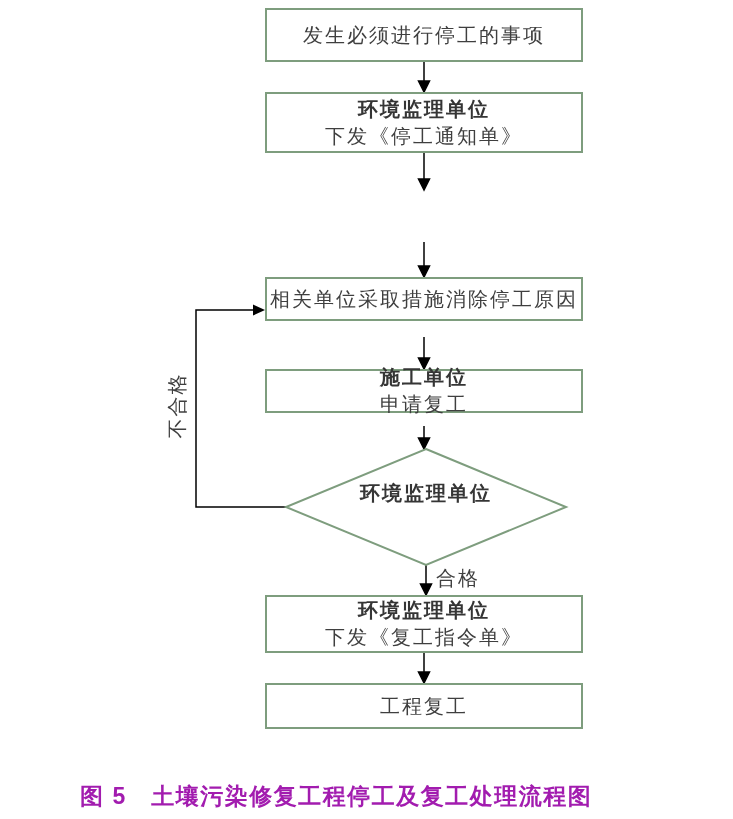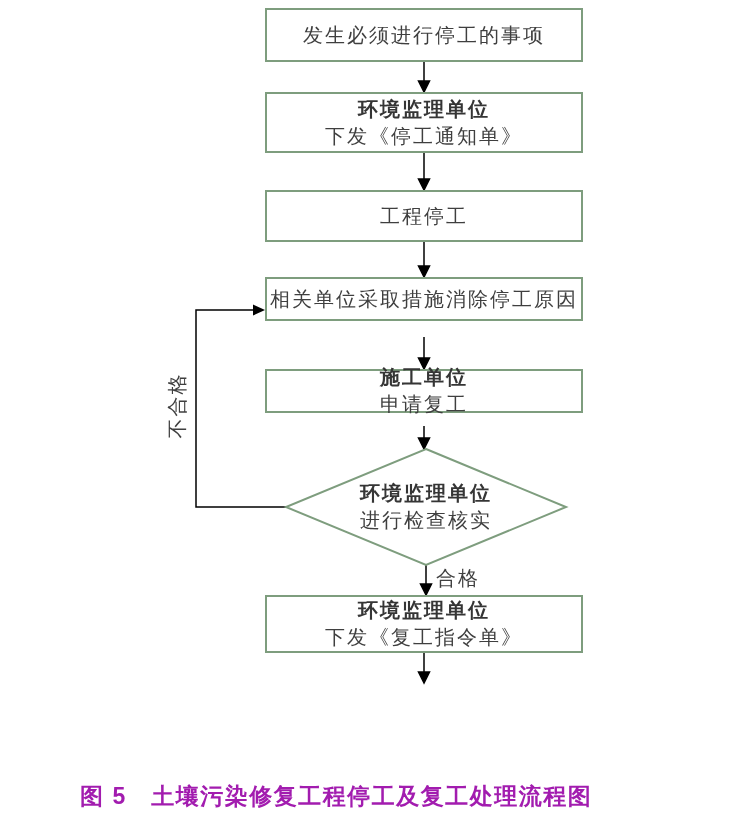--- a/index.html
+++ b/index.html
@@ -125,42 +125,41 @@
 
   <div class="node" style="top:8px;height:54px;">
     <div>发生必须进行停工的事项</div>
   </div>
 
   <div class="node" style="top:92px;height:61px;">
     <div class="title">环境监理单位</div>
     <div>下发《停工通知单》</div>
   </div>
 
-  <div class="node" style="top:190px;height:52px;">
-    <div>工程停工</div>
-  </div>
 
   <div class="node" style="top:277px;height:44px;">
     <div>相关单位采取措施消除停工原因</div>
   </div>
 
   <div class="node" style="top:369px;height:44px;">
     <div class="title">施工单位</div>
     <div>申请复工</div>
   </div>
 
   <div class="diamond-text">
     <div class="title">环境监理单位</div>
-    <div>进行检查核实</div>
   </div>
 
   <div class="node" style="top:595px;height:58px;">
     <div class="title">环境监理单位</div>
     <div>下发《复工指令单》</div>
   </div>
 
+  <div class="node" style="top:683px;height:46px;">
+    <div>工程复工</div>
+  </div>
 
   <div class="edge-label label-pass">合格</div>
   <div class="edge-label label-fail">不合格</div>
 
   <div class="caption">图 5　土壤污染修复工程停工及复工处理流程图</div>
 
 </div>
 
 </body></html>

